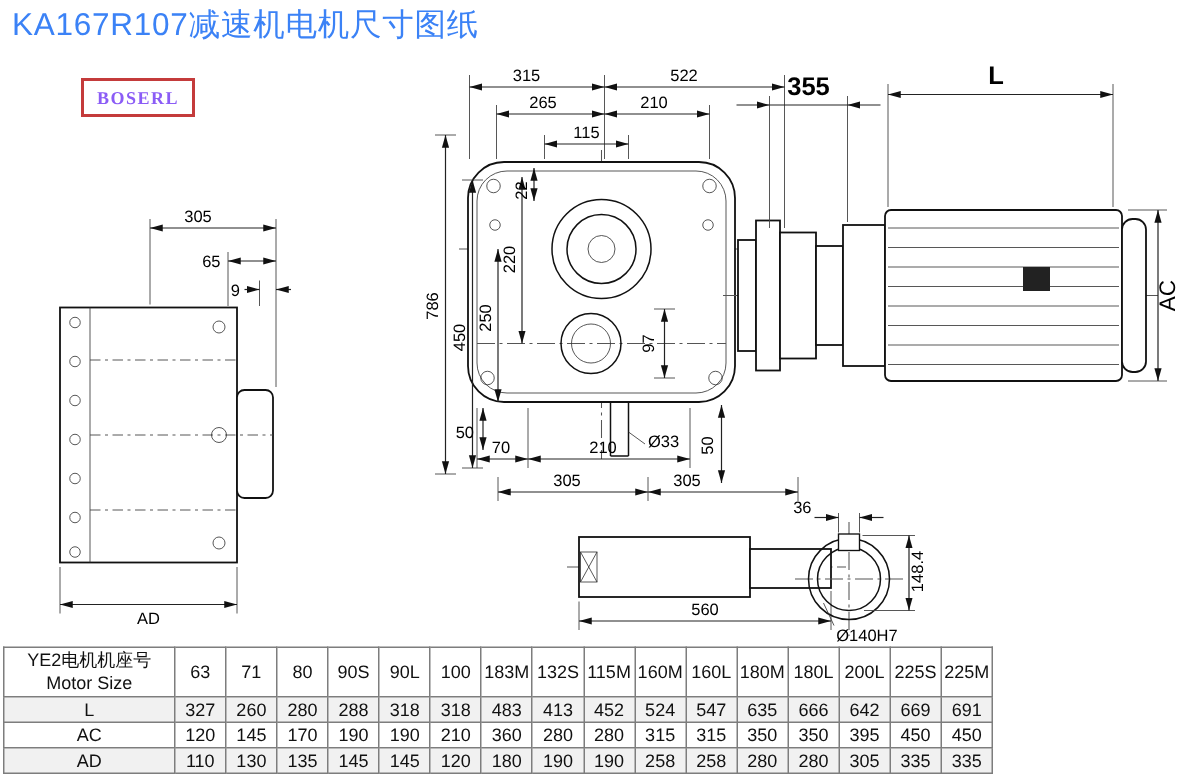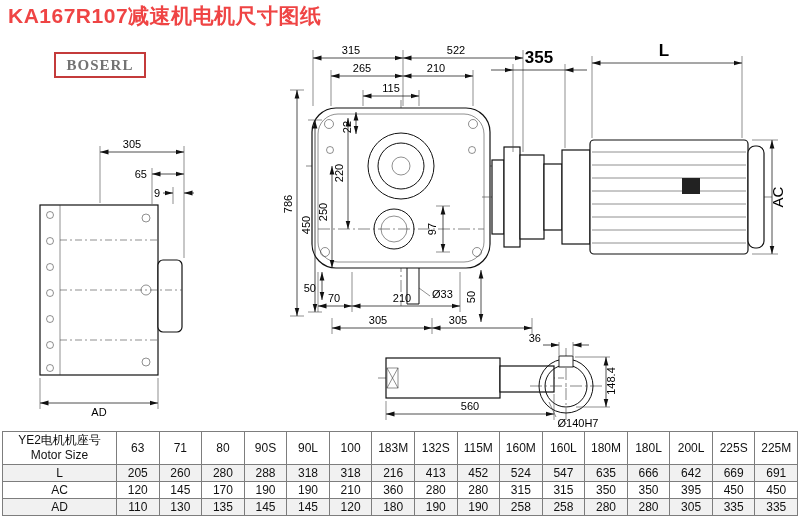--- a/index.html
+++ b/index.html
@@ -1,33 +1,33 @@
 <!DOCTYPE html>
 <html><head>
 <meta charset="utf-8">
 <style>
   *{margin:0;padding:0;box-sizing:border-box}
   html,body{width:800px;height:518px;background:#fff;overflow:hidden;position:relative;
     font-family:"Liberation Sans",sans-serif;color:#111}
-  .title{position:absolute;left:8px;top:2px;font-size:21px;font-weight:bold;color:#ef4444;letter-spacing:.5px}
-  .logo{position:absolute;left:54px;top:52px;width:92px;height:26px;border:2px solid #c43b3b;
-    display:flex;align-items:center;justify-content:center;color:#737373;
-    font-family:"Liberation Serif",serif;font-weight:bold;font-size:15px;letter-spacing:1px}
+  .title{position:absolute;left:8px;top:2px;font-size:21px;font-weight:normal;color:#3b82f6;letter-spacing:.5px}
+  .logo{position:absolute;left:54px;top:52px;width:76px;height:26px;border:2px solid #c43b3b;
+    display:flex;align-items:center;justify-content:center;color:#8b5cf6;
+    font-family:"Liberation Serif",serif;font-weight:bold;font-size:12px;letter-spacing:1px}
   svg{position:absolute;left:0;top:0}
   svg text{font-family:"Liberation Sans",sans-serif;font-size:11px;fill:#000}
   .ol{fill:#fff;stroke:#111;stroke-width:1.2}
   .ln{fill:none;stroke:#111;stroke-width:1}
   .th{fill:none;stroke:#333;stroke-width:.55}
   .cl{fill:none;stroke:#555;stroke-width:.7;stroke-dasharray:12 3 2 3}
   .dsh{fill:none;stroke:#444;stroke-width:.6;stroke-dasharray:7 3 2 3}
   .dm{fill:none;stroke:#222;stroke-width:.8}
   .xt{fill:none;stroke:#444;stroke-width:.6}
   .big{font-size:17px;font-weight:bold}
   .med{font-size:15px}
-  .tbl{position:absolute;left:2px;top:431px;width:796px;border-collapse:collapse;table-layout:fixed}
+  .tbl{position:absolute;left:2px;top:431px;width:660px;border-collapse:collapse;table-layout:fixed}
   .tbl th,.tbl td{border:1px solid #7d7d7d;font-size:12px;font-weight:normal;text-align:center;
     padding:0;height:17px;background:#fff;color:#111}
   .tbl .hrow th{height:33px;line-height:15px}
   .tbl .c0{width:114px}
   .tbl tr.shade th,.tbl tr.shade td{background:#f1f1f1}
 </style>
 </head>
 <body>
 
 <div class="title">KA167R107减速机电机尺寸图纸</div>
@@ -253,27 +253,27 @@
     <th>160M</th>
     <th>160L</th>
     <th>180M</th>
     <th>180L</th>
     <th>200L</th>
     <th>225S</th>
     <th>225M</th>
   </tr>
   <tr class="shade">
     <th class="c0">L</th>
-    <td>205</td>
+    <td>327</td>
     <td>260</td>
     <td>280</td>
     <td>288</td>
     <td>318</td>
     <td>318</td>
-    <td>216</td>
+    <td>483</td>
     <td>413</td>
     <td>452</td>
     <td>524</td>
     <td>547</td>
     <td>635</td>
     <td>666</td>
     <td>642</td>
     <td>669</td>
     <td>691</td>
   </tr>

